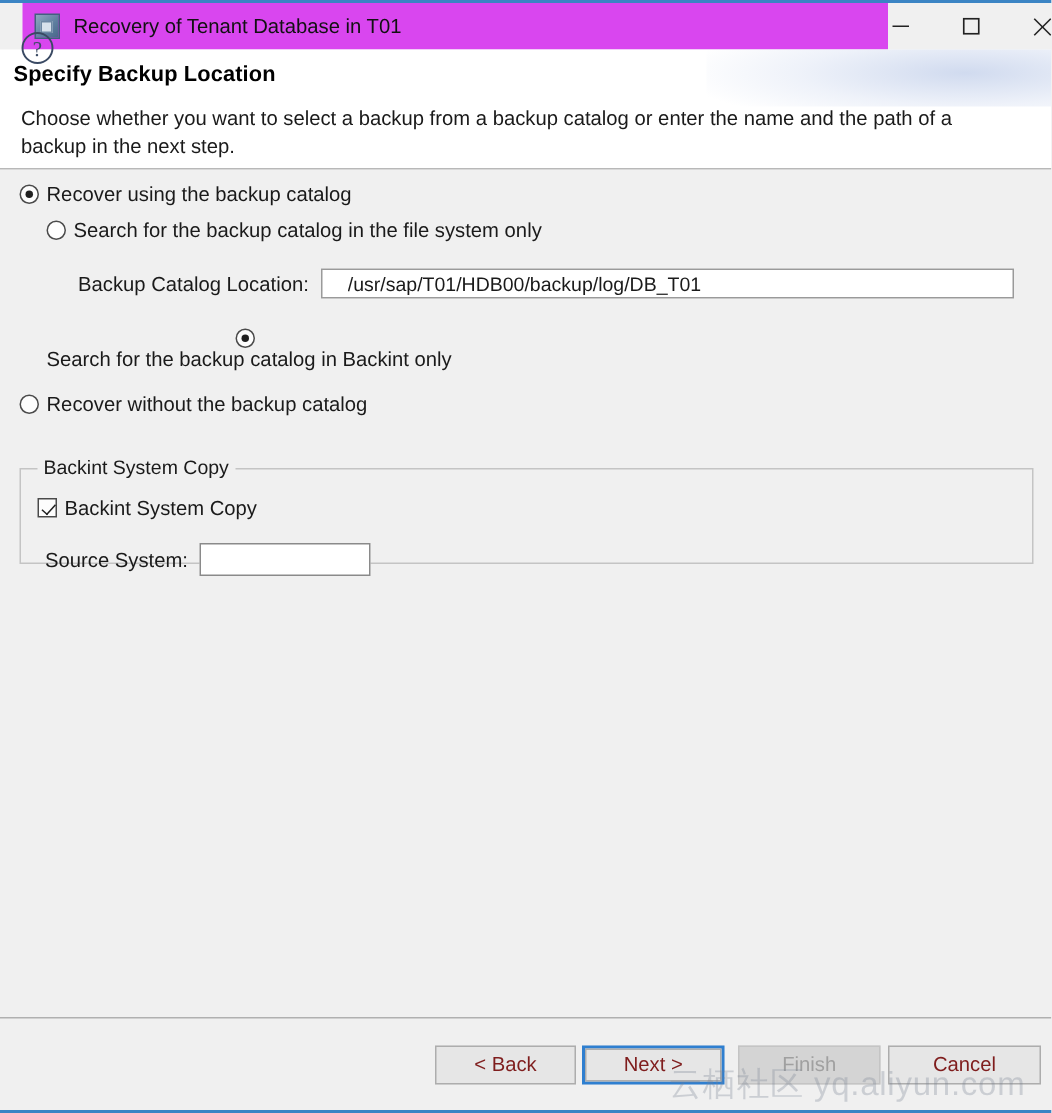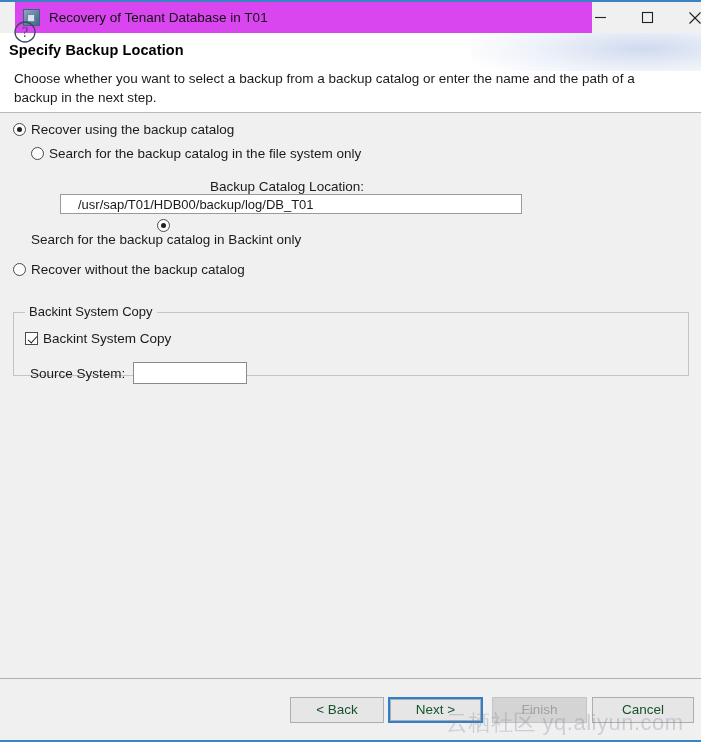--- a/index.html
+++ b/index.html
@@ -157,21 +157,20 @@
   #opt-use-catalog   { left: 13px;  top: 8px; }
   #opt-fs-only       { left: 31px;  top: 32px; }
   #opt-backint-only  { left: 26px;  top: 105px; flex-direction: column; }
   #opt-without       { left: 13px;  top: 148px; }
 
   #catalog-row {
     position: absolute;
     left: 52px; top: 65px;
     display: flex;
     align-items: center;
-    flex-direction: column;
   }
   #catalog-label {
     font-size: 13.5px;
     color: #1a1a1a;
     white-space: nowrap;
   }
   #catalog-input {
     margin-left: 8px;
     width: 462px;
     height: 20px;
@@ -276,21 +275,21 @@
   }
   .btn {
     position: absolute;
     top: 695px;
     height: 26px;
     background: #e6e6e6;
     border: 1px solid #adadad;
     box-sizing: border-box;
     font-family: "Liberation Sans", sans-serif;
     font-size: 13.5px;
-    color: #14532d;
+    color: #7f1d1d;
     text-align: center;
     line-height: 24px;
     cursor: default;
     padding: 0;
   }
   #btn-back   { left: 290px; width: 94px; }
   #btn-next   {
     left: 388px; width: 95px;
     border: 2px solid #2f7fd0;
     background: #e6e6e6;

